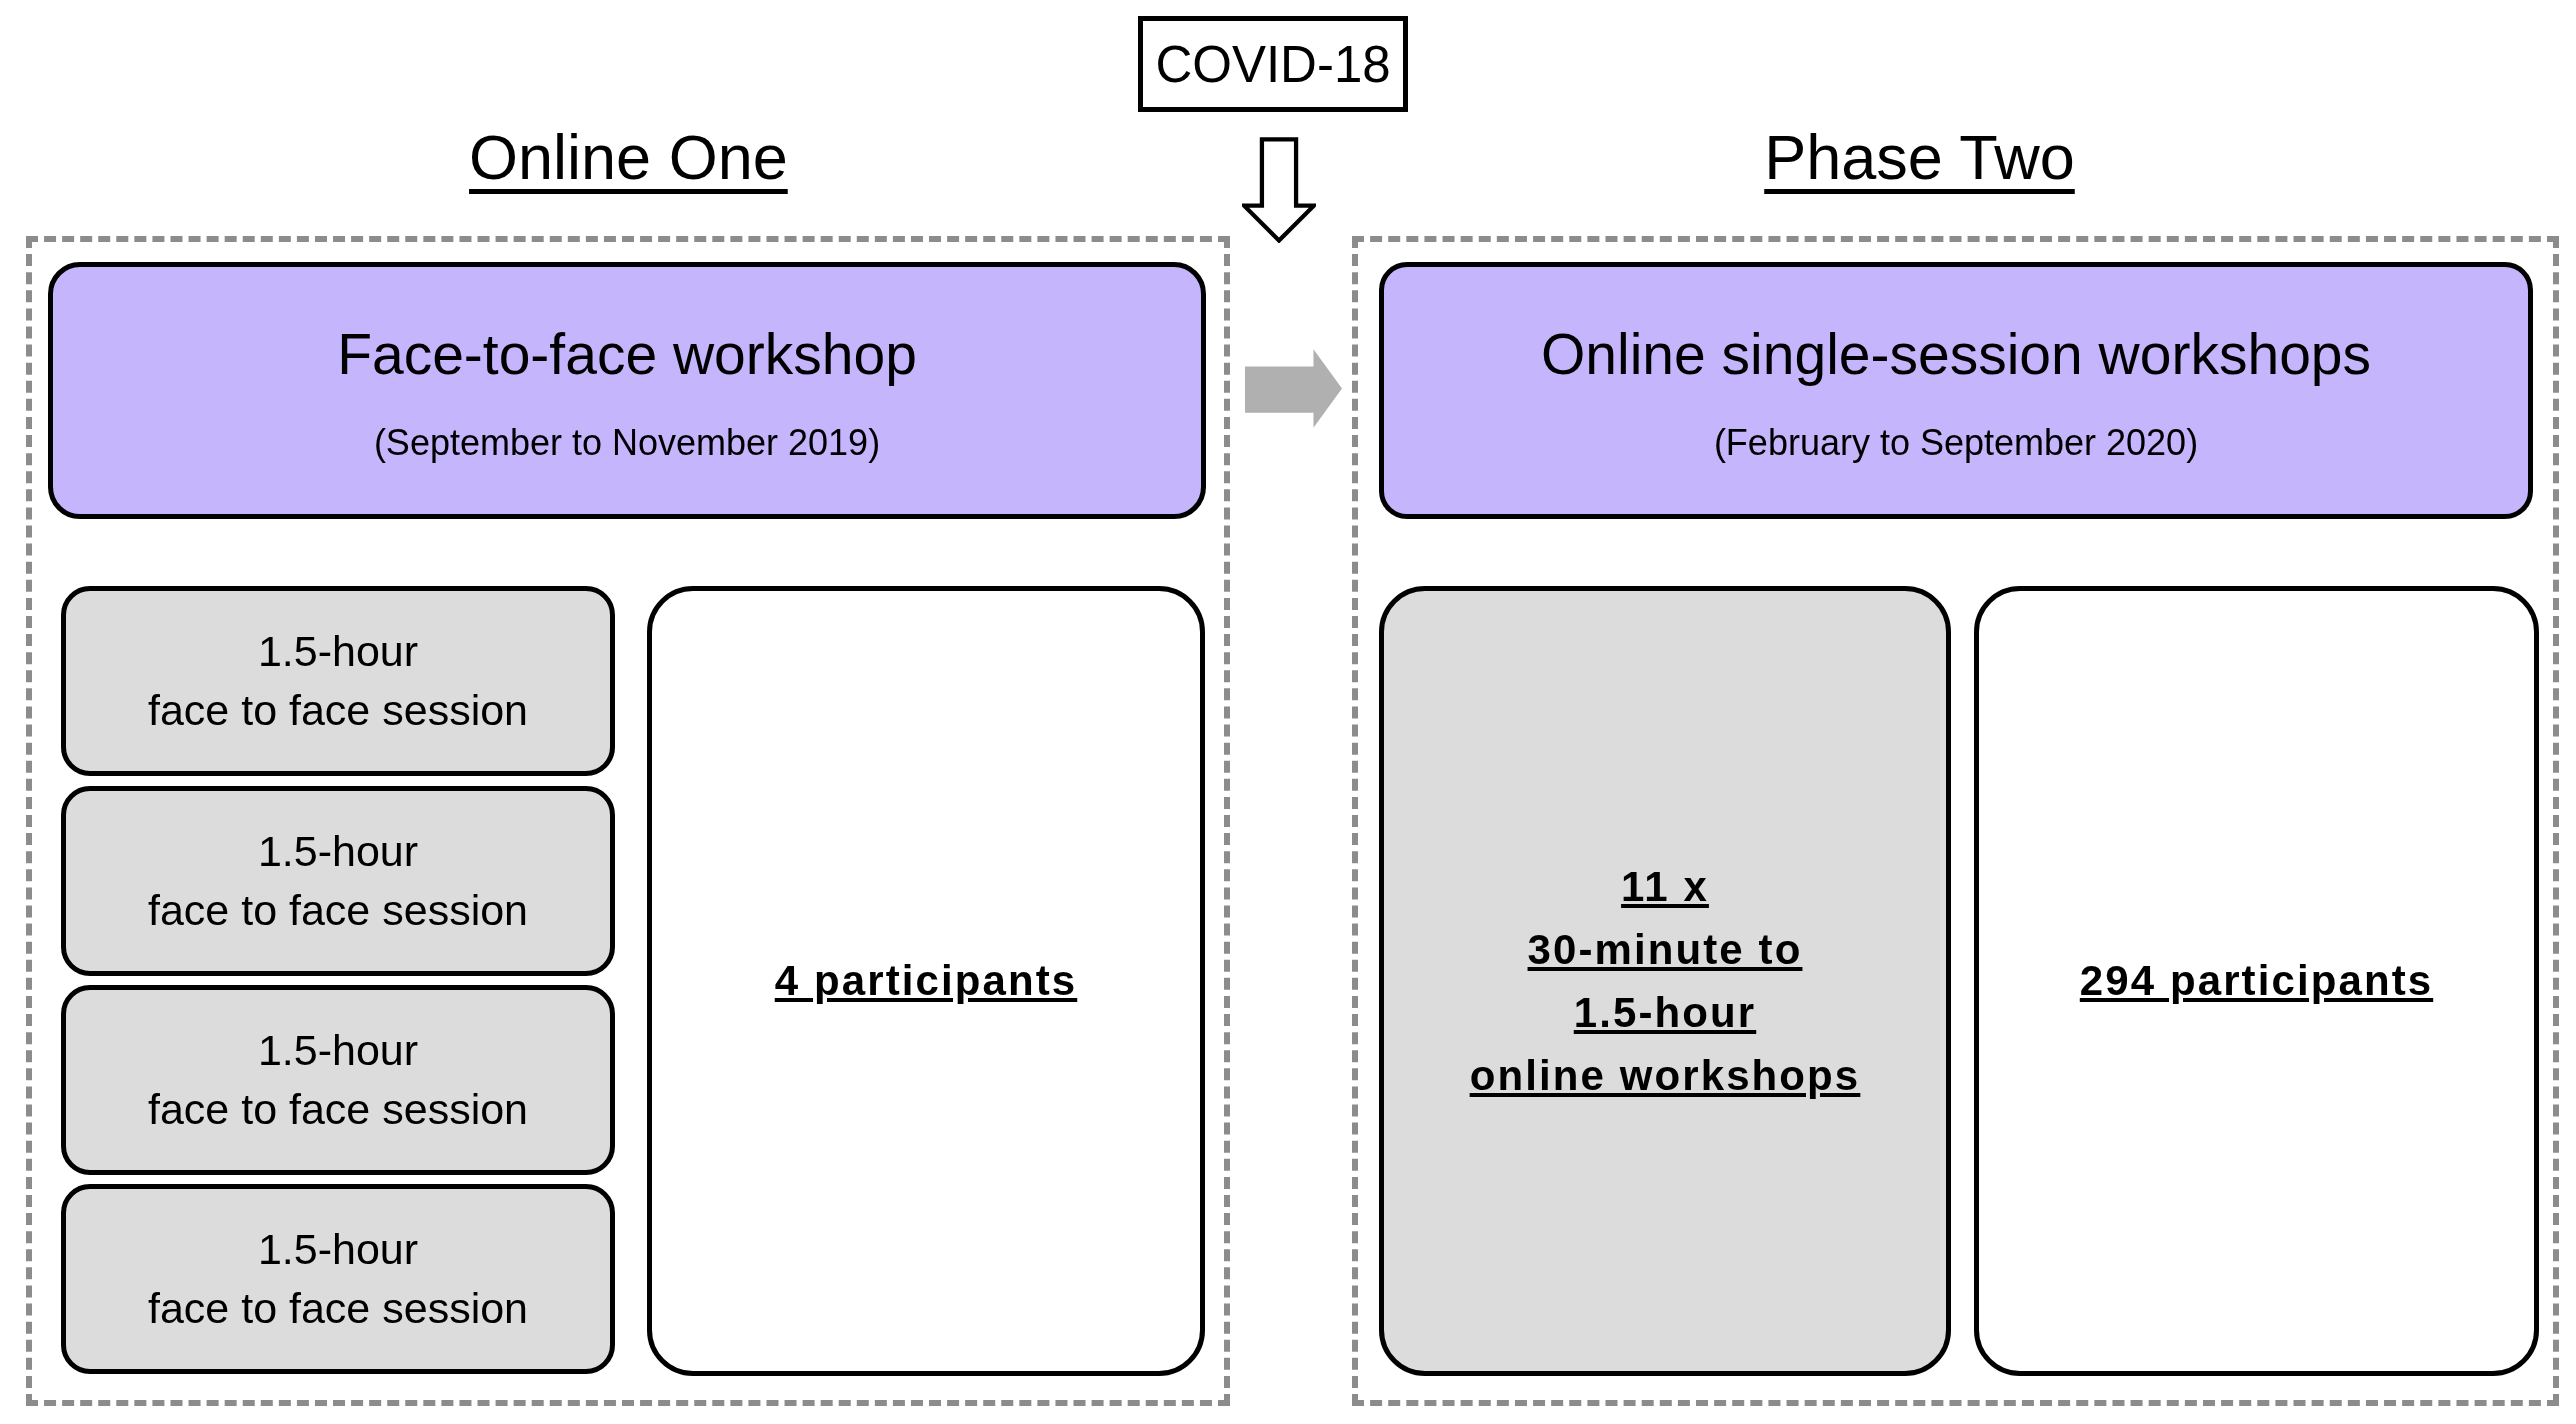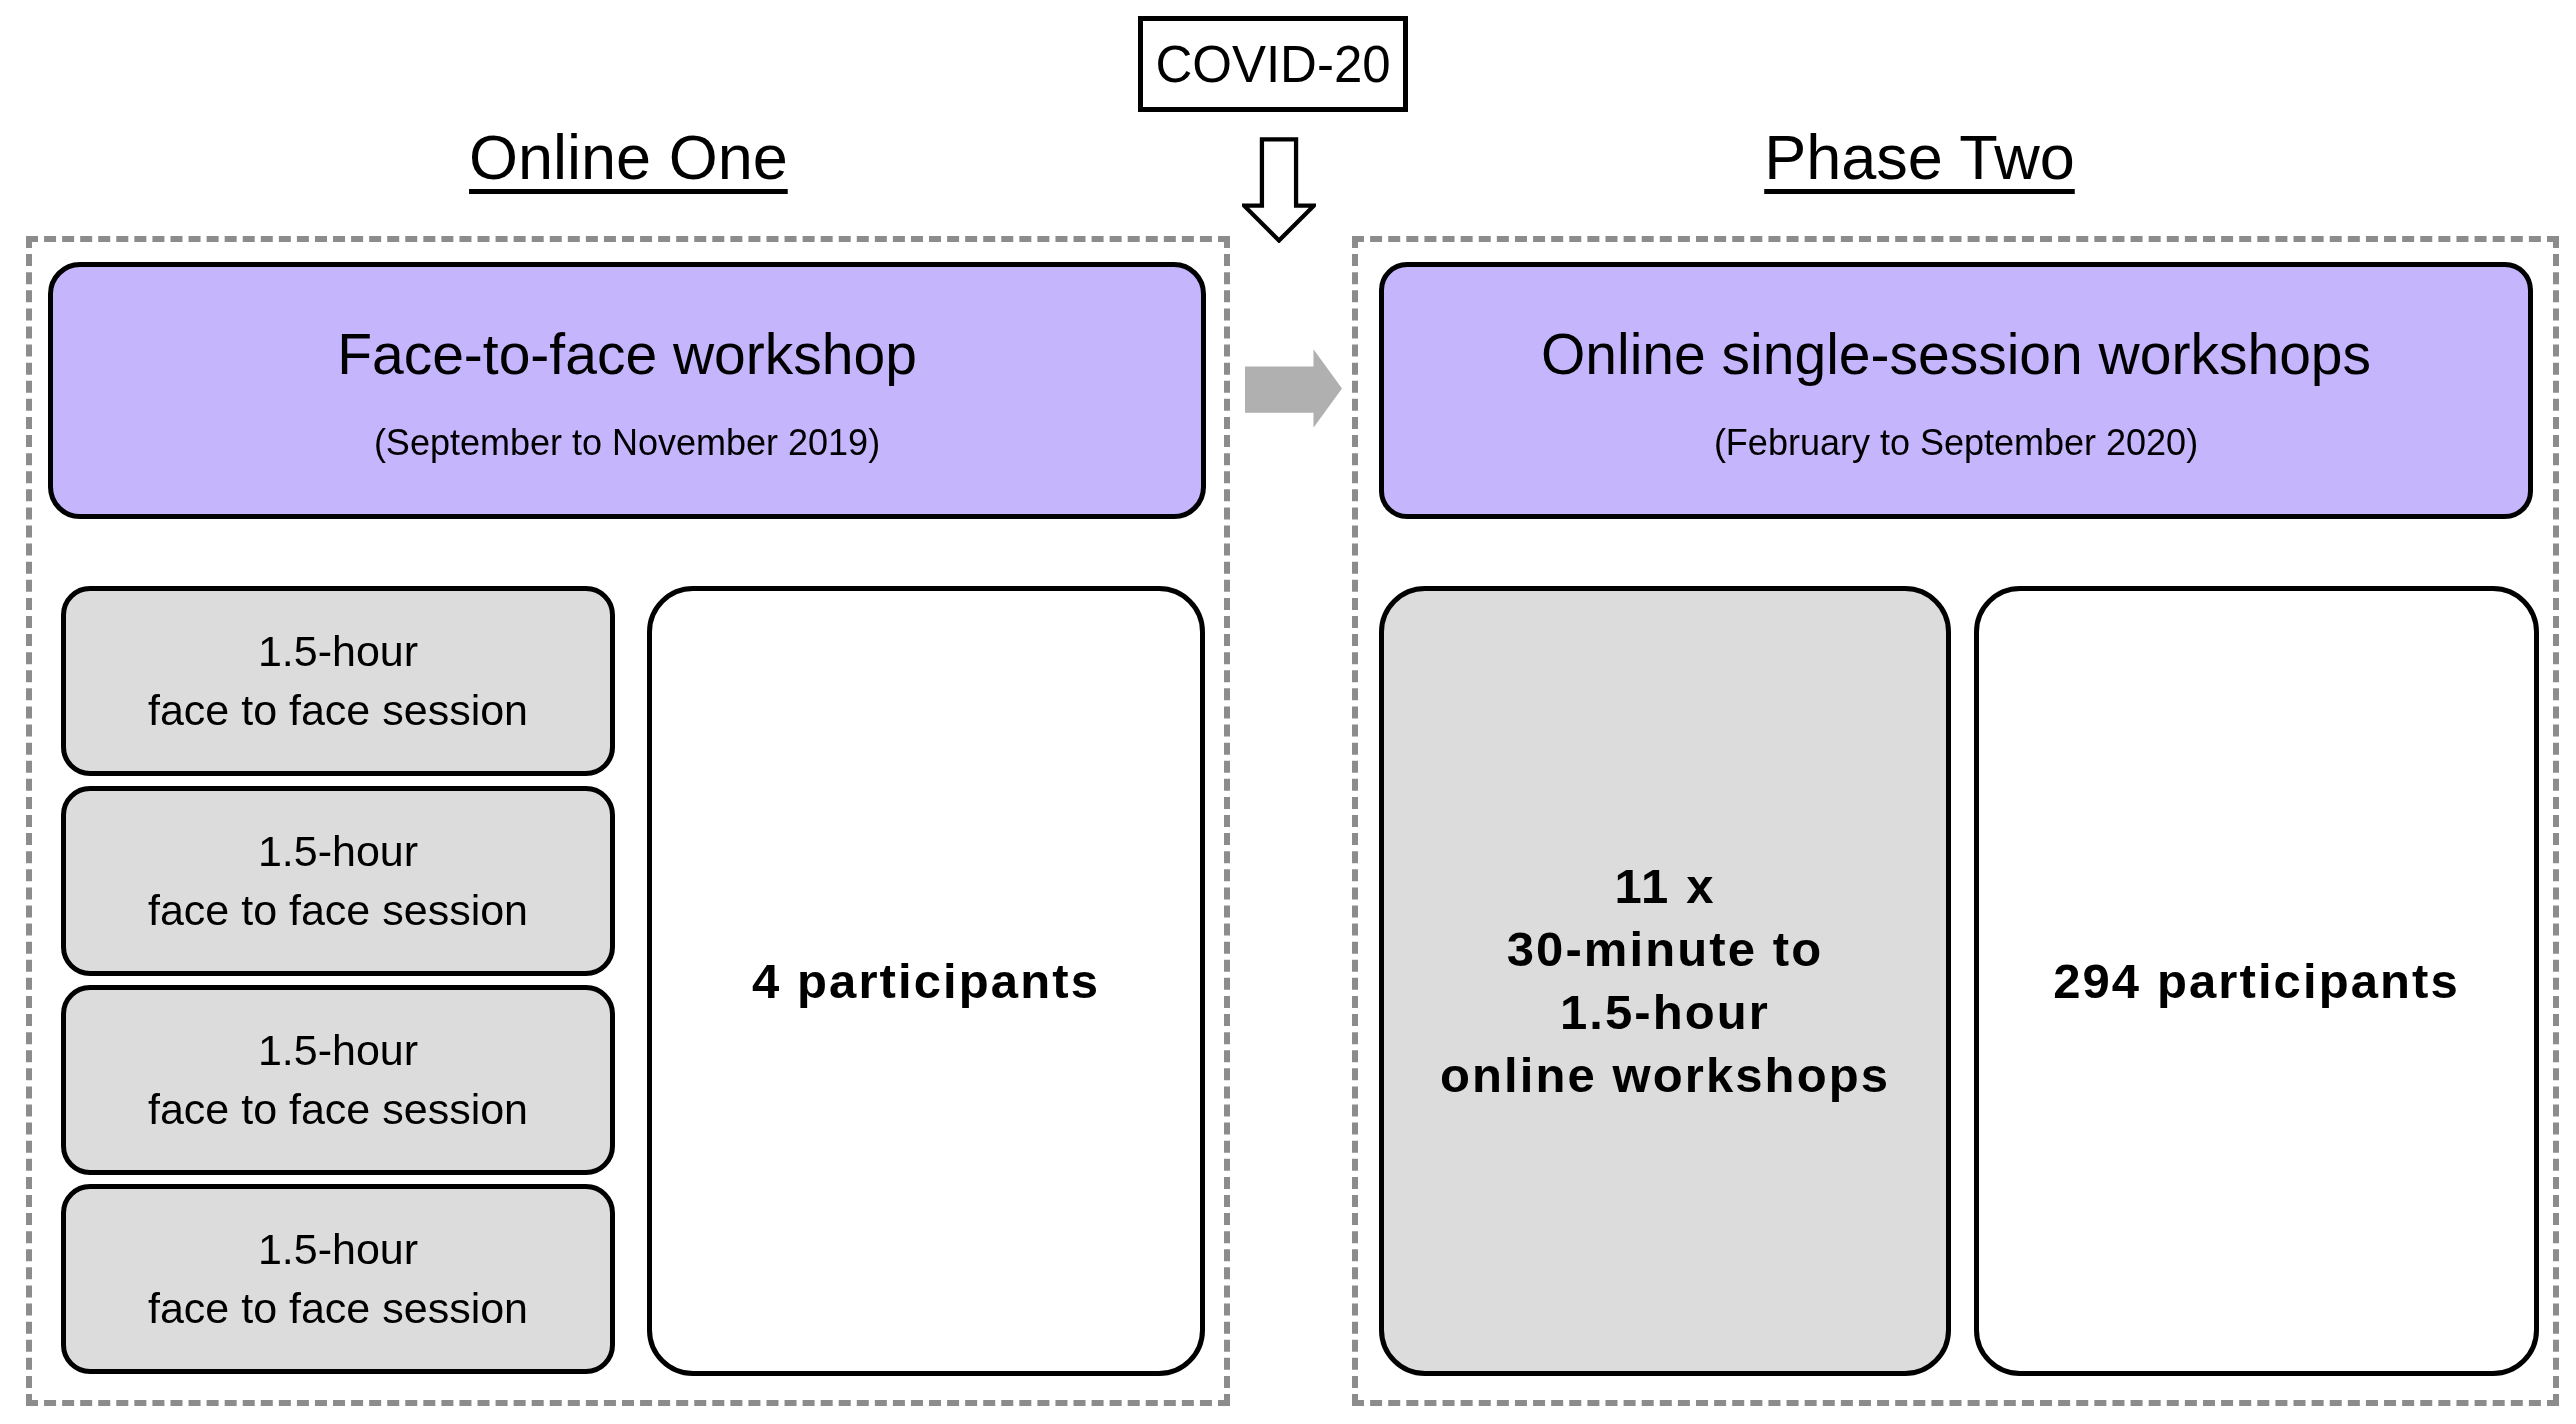--- a/index.html
+++ b/index.html
@@ -89,36 +89,37 @@
     display: flex; flex-direction: column;
     align-items: center; justify-content: center;
     text-align: center;
   }
   #participants1-box { left: 647px;  width: 558px; background: #fff; }
   #workshops-box     { left: 1379px; width: 572px; background: #dcdcdc; }
   #participants2-box { left: 1974px; width: 565px; background: #fff; }
 
   .bold-text {
     font-weight: 700;
-    font-size: 49px;
+    font-size: 42px;
     letter-spacing: 2.1px;
+    text-decoration: underline;
   }
   .workshops-lines { line-height: 63px; }
 
   
   #down-arrow  { left: 1242px; top: 137px; width: 74px; height: 106px; }
   #right-arrow { left: 1245px; top: 349px; width: 97px; height: 79px; }
 </style>
 </head>
 <body>
 
 <div id="stage">
 
   <div class="abs covid-box">
-    <span>COVID-20</span>
+    <span>COVID-18</span>
   </div>
 
   <div class="abs" id="down-arrow">
     <svg width="74" height="106" viewBox="0 0 104 148" xmlns="http://www.w3.org/2000/svg">
       <polygon points="28,3 76,3 76,96 101,96 52,145 3,96 28,96" fill="#ffffff" stroke="#000000" stroke-width="6" stroke-linejoin="miter"></polygon>
     </svg>
   </div>
 
   <div class="abs phase-title" id="phase1-title">
     <span class="u">Online One</span>

